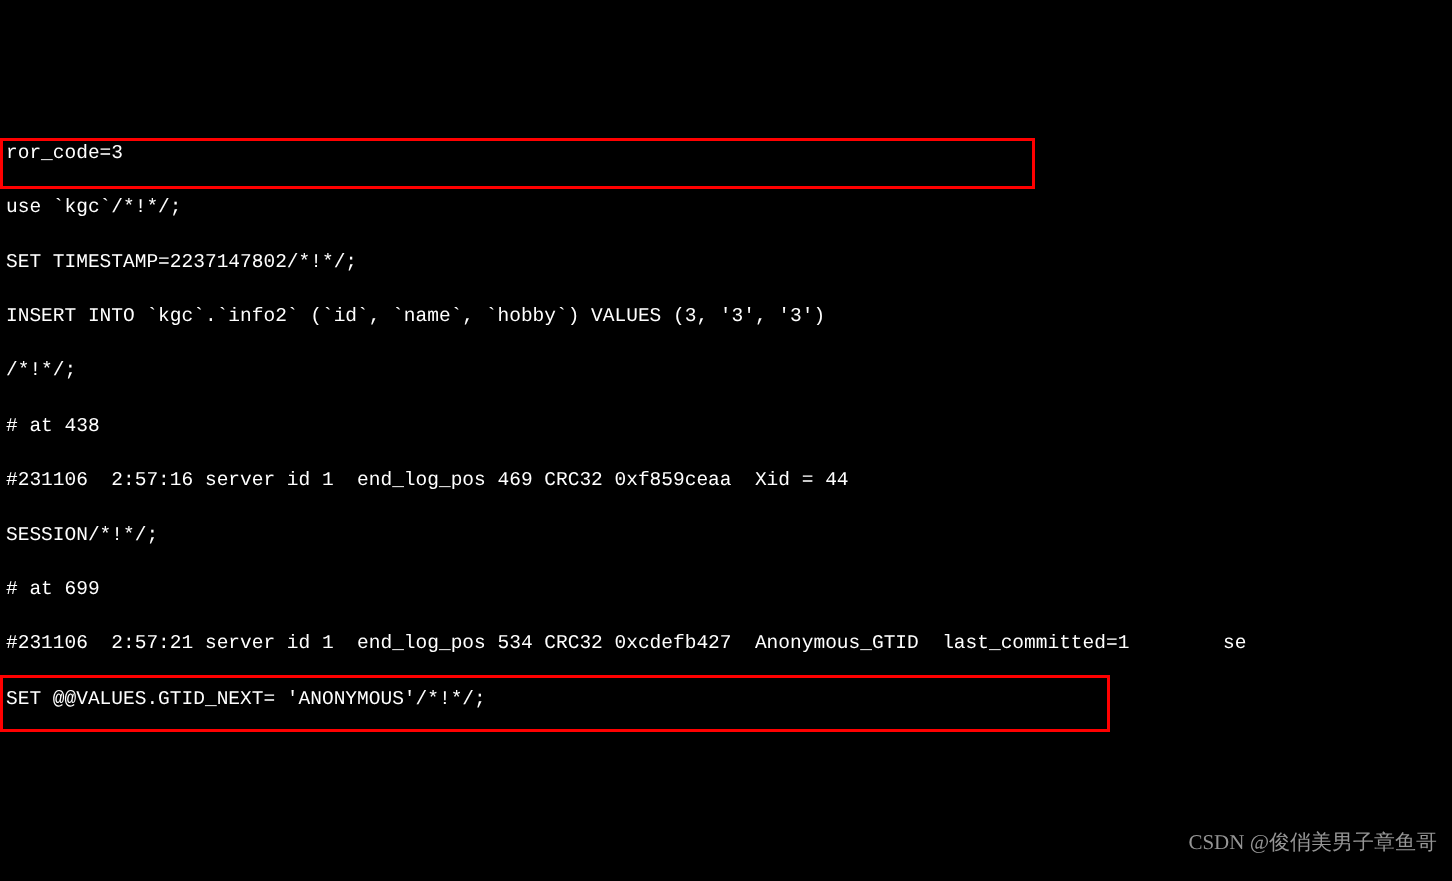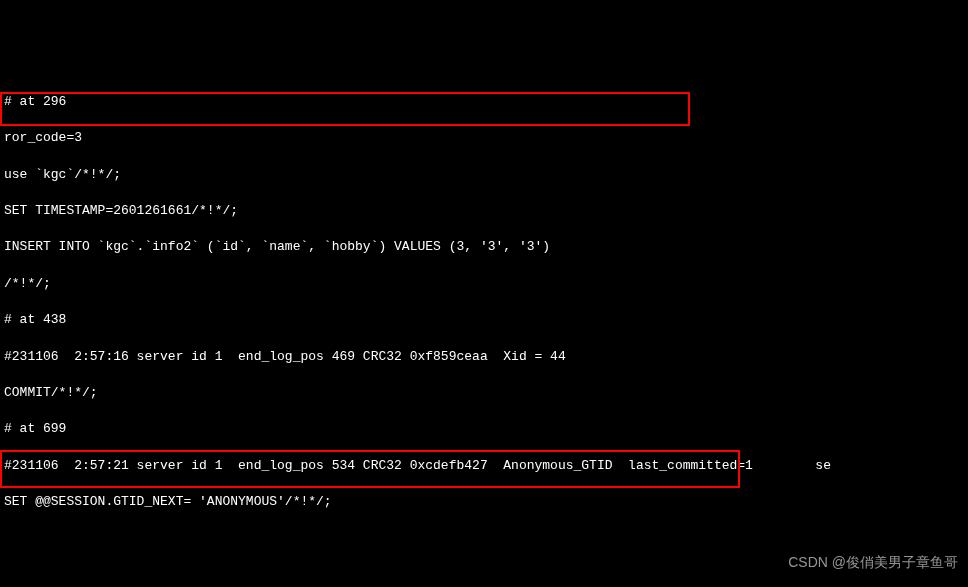--- a/index.html
+++ b/index.html
@@ -38,43 +38,42 @@
       top: 450px;
       left: 0px;
       width: 740px;
       height: 38px;
     }
     .watermark {
       position: absolute;
       bottom: 14px;
       right: 10px;
       color: #b0b0b0;
-      font-family: Liberation Sans, sans-serif;
+      font-family: Liberation Serif, serif;
       font-size: 14px;
       opacity: 0.85;
     }
   </style>
 </head>
 <body>
 
 
 
 <div>
-<span class="line"># at 296</span>
 <span class="line">ror_code=3</span>
 <span class="line">use `kgc`/*!*/;</span>
-<span class="line">SET TIMESTAMP=2601261661/*!*/;</span>
+<span class="line">SET TIMESTAMP=2237147802/*!*/;</span>
 <span class="line">INSERT INTO `kgc`.`info2` (`id`, `name`, `hobby`) VALUES (3, '3', '3')</span>
 <span class="line">/*!*/;</span>
 <span class="line"># at 438</span>
 <span class="line">#231106  2:57:16 server id 1  end_log_pos 469 CRC32 0xf859ceaa  Xid = 44</span>
-<span class="line">COMMIT/*!*/;</span>
+<span class="line">SESSION/*!*/;</span>
 <span class="line"># at 699</span>
 <span class="line">#231106  2:57:21 server id 1  end_log_pos 534 CRC32 0xcdefb427  Anonymous_GTID  last_committed=1        se</span>
-<span class="line">SET @@SESSION.GTID_NEXT= 'ANONYMOUS'/*!*/;</span>
+<span class="line">SET @@VALUES.GTID_NEXT= 'ANONYMOUS'/*!*/;</span>
 
 
 
 
 
 
 
 
 
 

